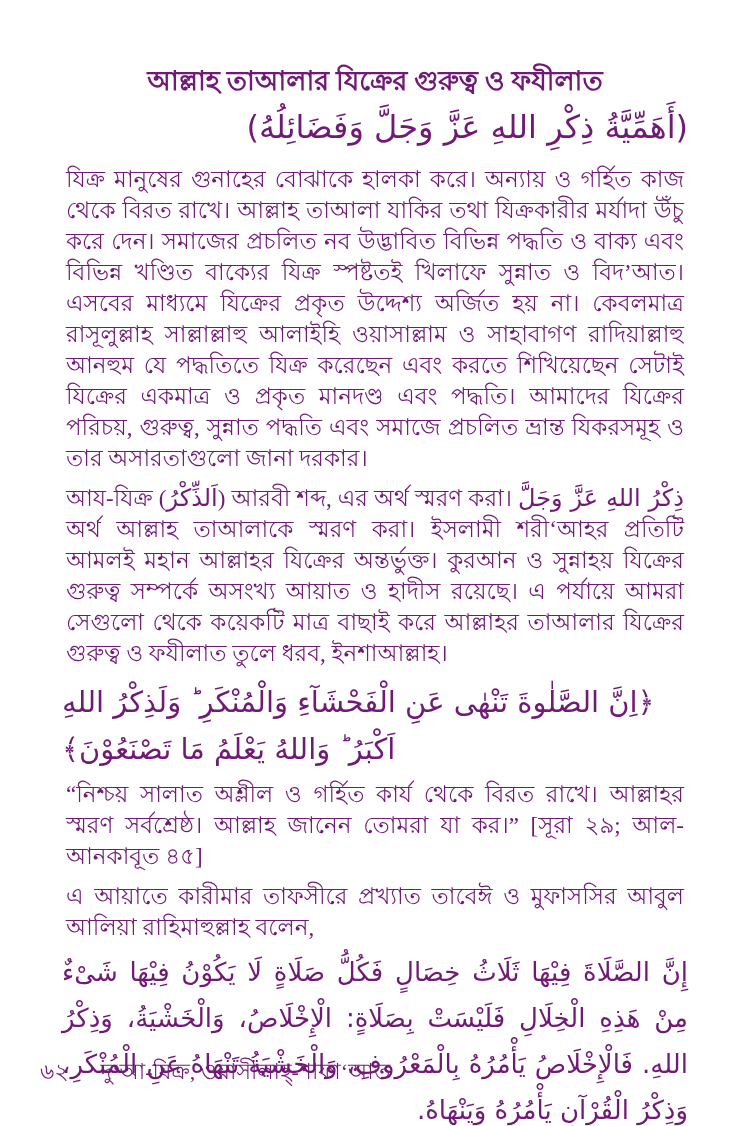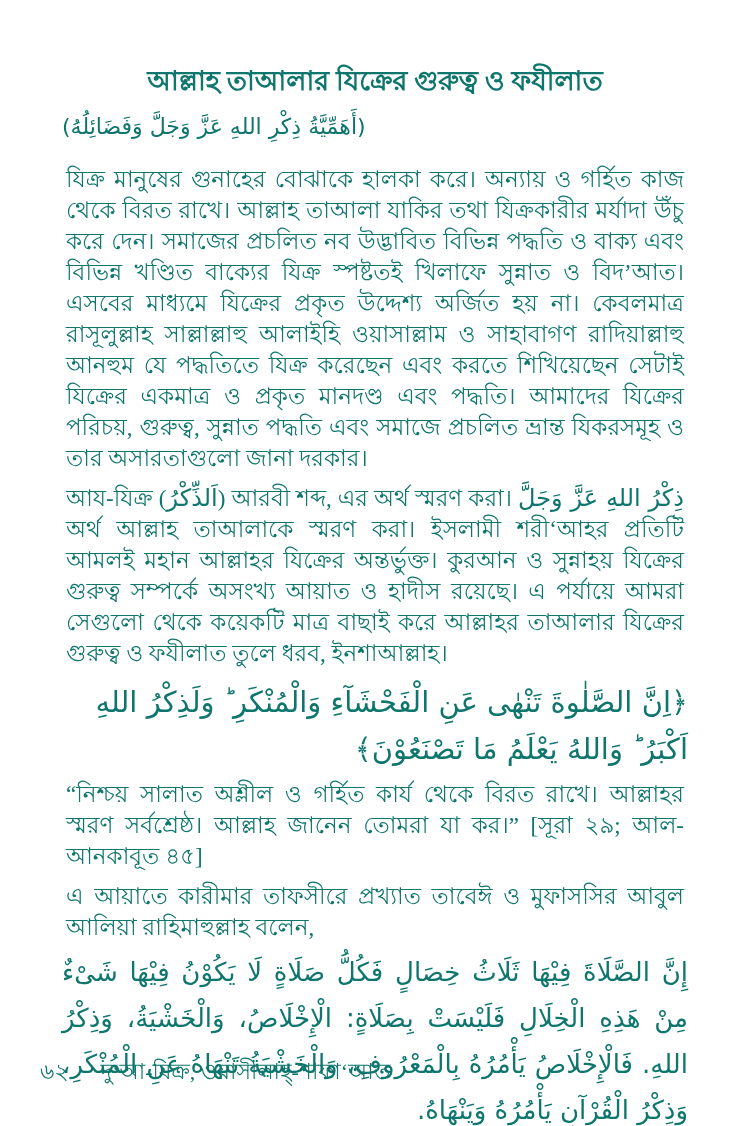--- a/index.html
+++ b/index.html
@@ -2,21 +2,21 @@
 <html lang="bn"><head>
 <meta charset="utf-8">
 <style>
   html, body { margin: 0; padding: 0; background: #ffffff; }
   .page {
     position: relative;
     width: 751px;
     height: 1126px;
     margin: 0 auto;
     background: #ffffff;
-    color: #0f766e;
+    color: #701a75;
     font-family: "Liberation Serif", "DejaVu Serif", serif;
     overflow: hidden;
     box-sizing: border-box;
   }
   .content {
     position: absolute;
     top: 64px;
     left: 62px;
     right: 63px;
   }
@@ -27,41 +27,41 @@
     line-height: 34px;
     margin: 0 0 4px 0;
     font-family: "Liberation Serif", "DejaVu Serif", serif;
   }
   .ar { 
     font-family: "DejaVu Sans", "Liberation Serif", sans-serif;
     direction: rtl;
     unicode-bidi: isolate;
   }
   .ar-subtitle {
-    text-align: left;
-    font-size: 22px;
+    text-align: right;
+    font-size: 32px;
     line-height: 50px;
     margin: 0 0 12px 0;
   }
   .bn-body {
     font-size: 23px;
     line-height: 31px;
     text-align: justify;
     margin: 4px;
   }
   .bn-body + .bn-body { margin-top: 9px; }
   .ar-inline {
     font-size: 24px;
     font-family: "DejaVu Sans", sans-serif;
     direction: rtl;
     unicode-bidi: isolate;
   }
   .ar-verse {
     direction: rtl;
-    text-align: right;
+    text-align: left;
     font-size: 29px;
     line-height: 47px;
     margin: 10px 0 6px 0;
     font-family: "DejaVu Sans", sans-serif;
   }
   .ar-quote-block {
     direction: rtl;
     text-align: justify;
     font-size: 26px;
     line-height: 46px;

